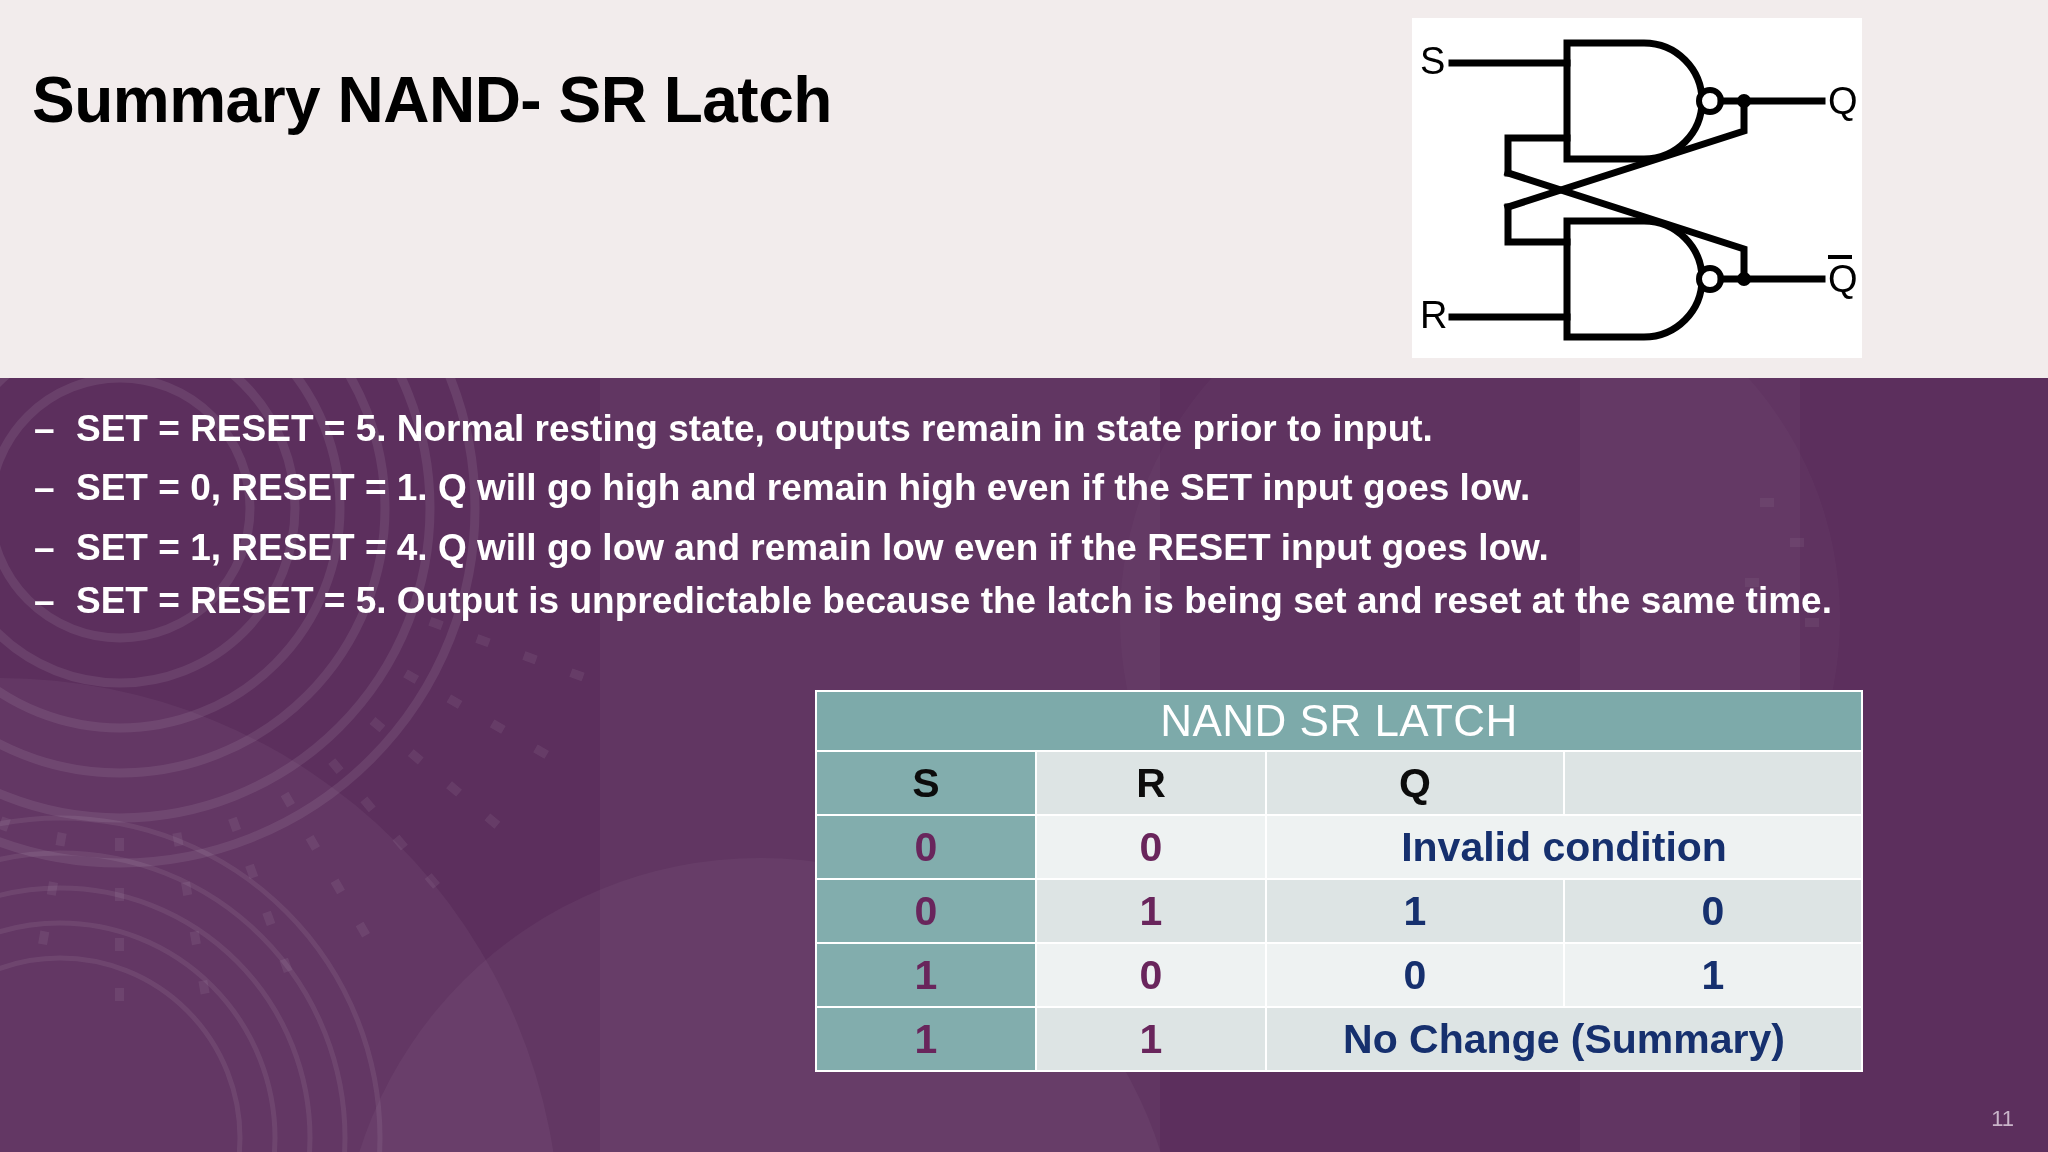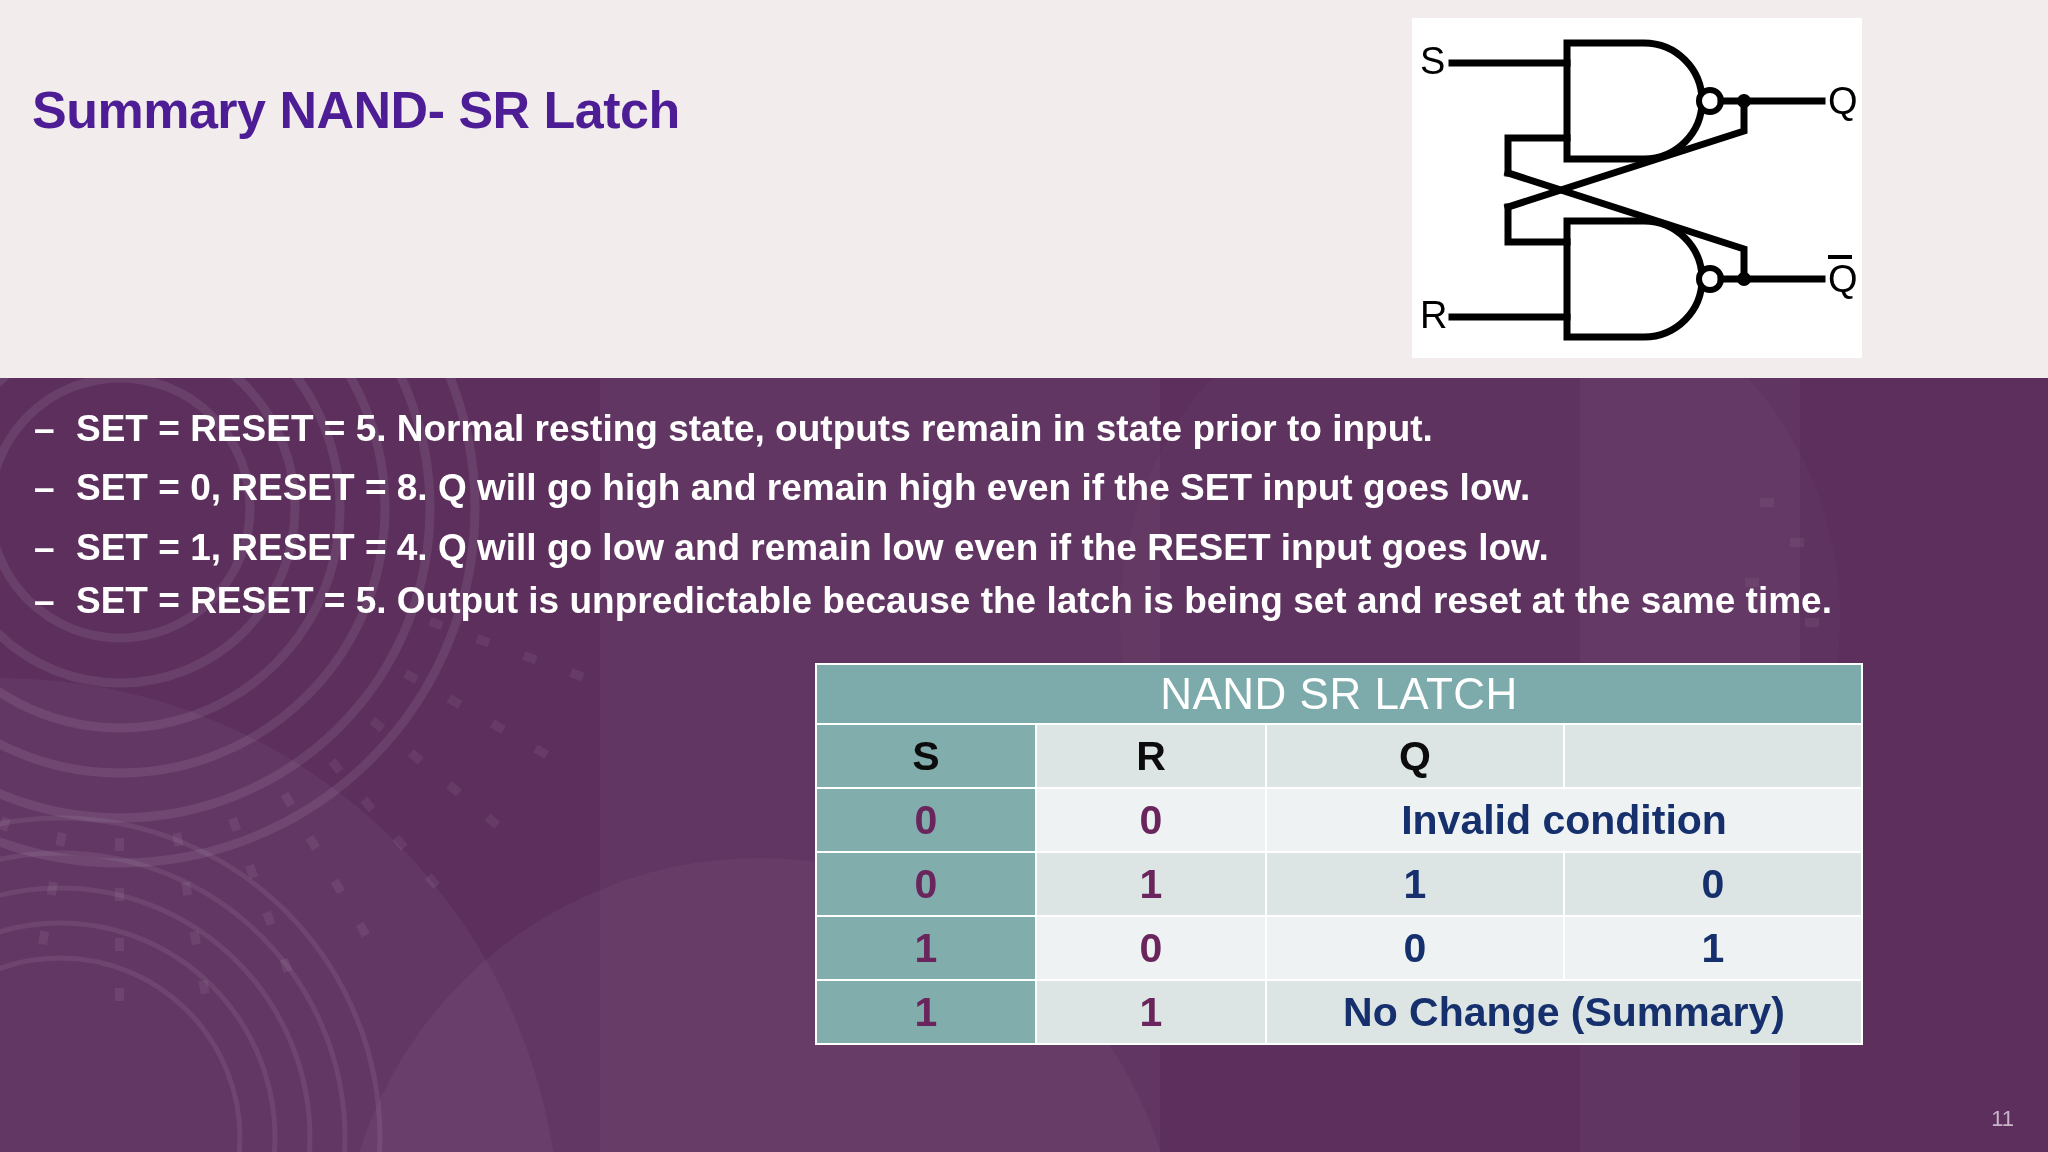--- a/index.html
+++ b/index.html
@@ -22,24 +22,24 @@
   .header-band {
     position: absolute;
     left: 0; top: 0;
     width: 2048px;
     height: 378px;
     background: #f2ecec;
   }
   .slide-title {
     position: absolute;
     left: 32px;
-    top: 80px;
-    font-size: 52px;
+    top: 63px;
+    font-size: 64px;
     font-weight: bold;
-    color: #4c1d95;
+    color: #000000;
     letter-spacing: -0.5px;
     white-space: nowrap;
   }
 
   
   .diagram-panel {
     position: absolute;
     left: 1412px;
     top: 18px;
     width: 450px;
@@ -95,21 +95,21 @@
     color: #ffffff;
     font-size: 37px;
     font-weight: bold;
   }
   .bullet-text { flex: 1 1 auto; }
 
   
   .truth-table {
     position: absolute;
     left: 815px;
-    top: 663px;
+    top: 690px;
     width: 1042px;
     border-collapse: separate;
     border-spacing: 2px;
     background: #ffffff;
     table-layout: fixed;
   }
   .truth-table td {
     padding: 0;
     height: 62px;
     text-align: center;
@@ -302,21 +302,21 @@
     </svg>
   </div>
 
   <div class="bullets">
     <div class="bullet-row gap-lg">
       <span class="bullet-dash">–</span>
       <span class="bullet-text">SET = RESET = 5.  Normal resting state, outputs remain in state prior to input.</span>
     </div>
     <div class="bullet-row gap-sm">
       <span class="bullet-dash">–</span>
-      <span class="bullet-text">SET = 0, RESET = 8.  Q will go high and remain high even if the SET input goes low.</span>
+      <span class="bullet-text">SET = 0, RESET = 1.  Q will go high and remain high even if the SET input goes low.</span>
     </div>
     <div class="bullet-row gap-sm">
       <span class="bullet-dash">–</span>
       <span class="bullet-text">SET = 1, RESET = 4.  Q will go low and remain low even if the RESET input goes low.</span>
     </div>
     <div class="bullet-row gap-xs">
       <span class="bullet-dash">–</span>
       <span class="bullet-text">SET = RESET = 5.  Output is unpredictable because the latch is being set and reset at the same time.</span>
     </div>
   </div>

